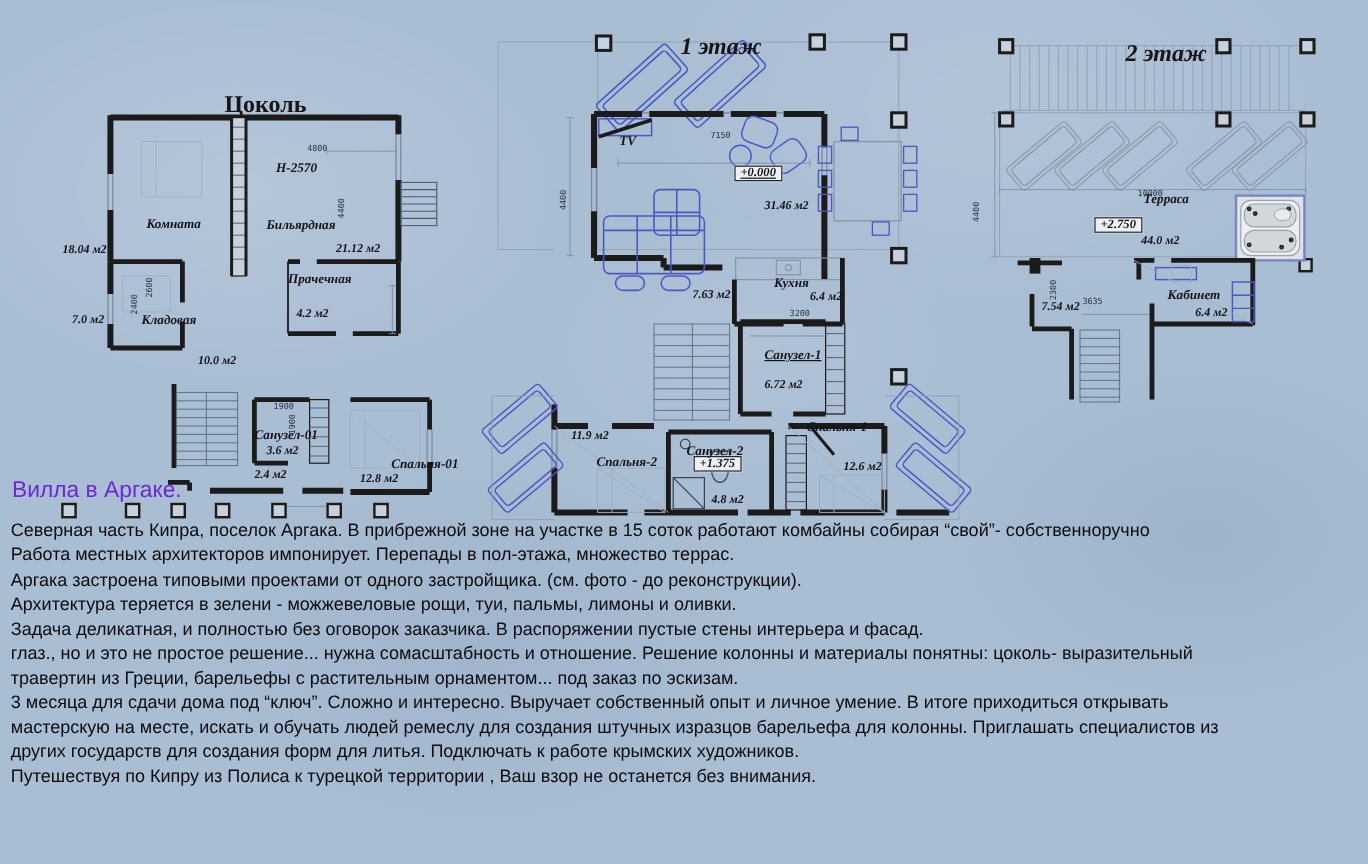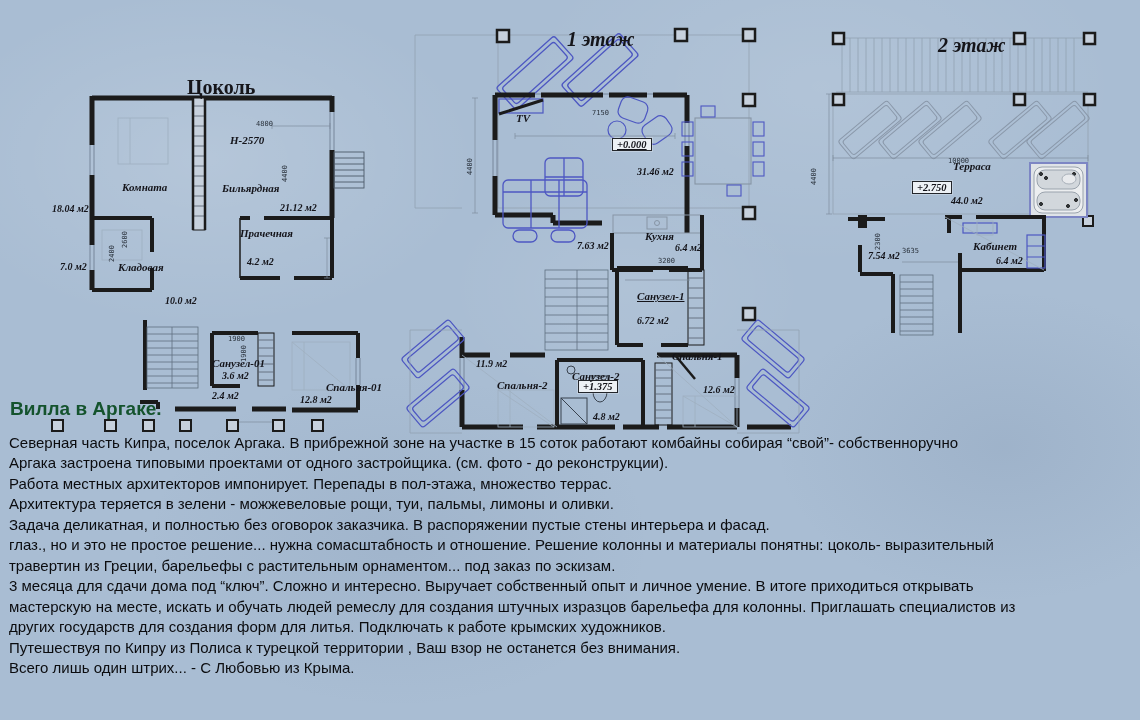--- a/index.html
+++ b/index.html
@@ -27,21 +27,21 @@
   }
   .room{font-size:11px;}
   .area{font-size:10px;}
   .dim{font-size:7px;font-weight:normal;font-style:normal;color:#2a323c;font-family:"DejaVu Sans Mono", monospace;}
   .dim.v{transform:rotate(-90deg);transform-origin:0 0;}
   .elev{
     background:#edf1f5;border:1px solid #23262b;padding:0 4px;font-size:10.5px;
     box-shadow:0 0 0 1px rgba(255,255,255,0.25);
   }
   .caption{
-    position:absolute;left:10px;top:398px;font-size:19px;color:#14532d;font-weight:bold;
+    position:absolute;left:10px;top:398px;font-size:19px;color:#6d28d9;
   }
   .bodytext{
     position:absolute;left:9px;top:433px;width:1125px;
     font-size:15px;line-height:20.45px;color:#0b0c0f;
   }
   .bodytext div{white-space:nowrap;}
 </style>
 </head>
 <body>
 
@@ -423,24 +423,23 @@
   <div class="plan-label dim" style="left:902px;top:247px;">3635</div>
   <div class="plan-label dim v" style="left:874px;top:250px;">2300</div>
   <div class="plan-label room" style="left:973px;top:240px;">Кабинет</div>
   <div class="plan-label area" style="left:996px;top:255px;">6.4 м2</div>
 </div>
 
 <div class="caption">Вилла в Аргаке.</div>
 
 <div class="bodytext">
   <div>Северная часть Кипра, поселок Аргака.  В прибрежной зоне на участке в 15 соток работают комбайны собирая “свой”- собственноручно</div>
+  <div>Работа местных архитекторов импонирует. Перепады в пол-этажа, множество террас.</div>
   <div>Аргака застроена типовыми проектами от одного застройщика. (см. фото - до реконструкции).</div>
-  <div>Работа местных архитекторов импонирует. Перепады в пол-этажа, множество террас.</div>
   <div>Архитектура теряется в зелени - можжевеловые рощи, туи, пальмы, лимоны и оливки.</div>
   <div>Задача деликатная, и полностью без оговорок заказчика. В распоряжении пустые стены интерьера и фасад.</div>
   <div>глаз., но и это не простое решение... нужна сомасштабность и отношение.  Решение колонны и материалы понятны: цоколь- выразительный</div>
   <div>травертин из Греции, барельефы с растительным орнаментом... под заказ по эскизам.</div>
   <div>3 месяца для сдачи дома под “ключ”. Сложно и интересно. Выручает собственный опыт и личное умение. В итоге приходиться открывать</div>
   <div>мастерскую на месте, искать и обучать людей ремеслу для создания штучных изразцов барельефа для колонны. Приглашать специалистов из</div>
   <div>других государств для создания форм для литья. Подключать к работе крымских художников.</div>
   <div>Путешествуя по Кипру из Полиса к турецкой территории , Ваш взор не останется без внимания.</div>
-  <div>Всего лишь один штрих...  - С Любовью из Крыма.</div>
 </div>
 
 </body></html>

